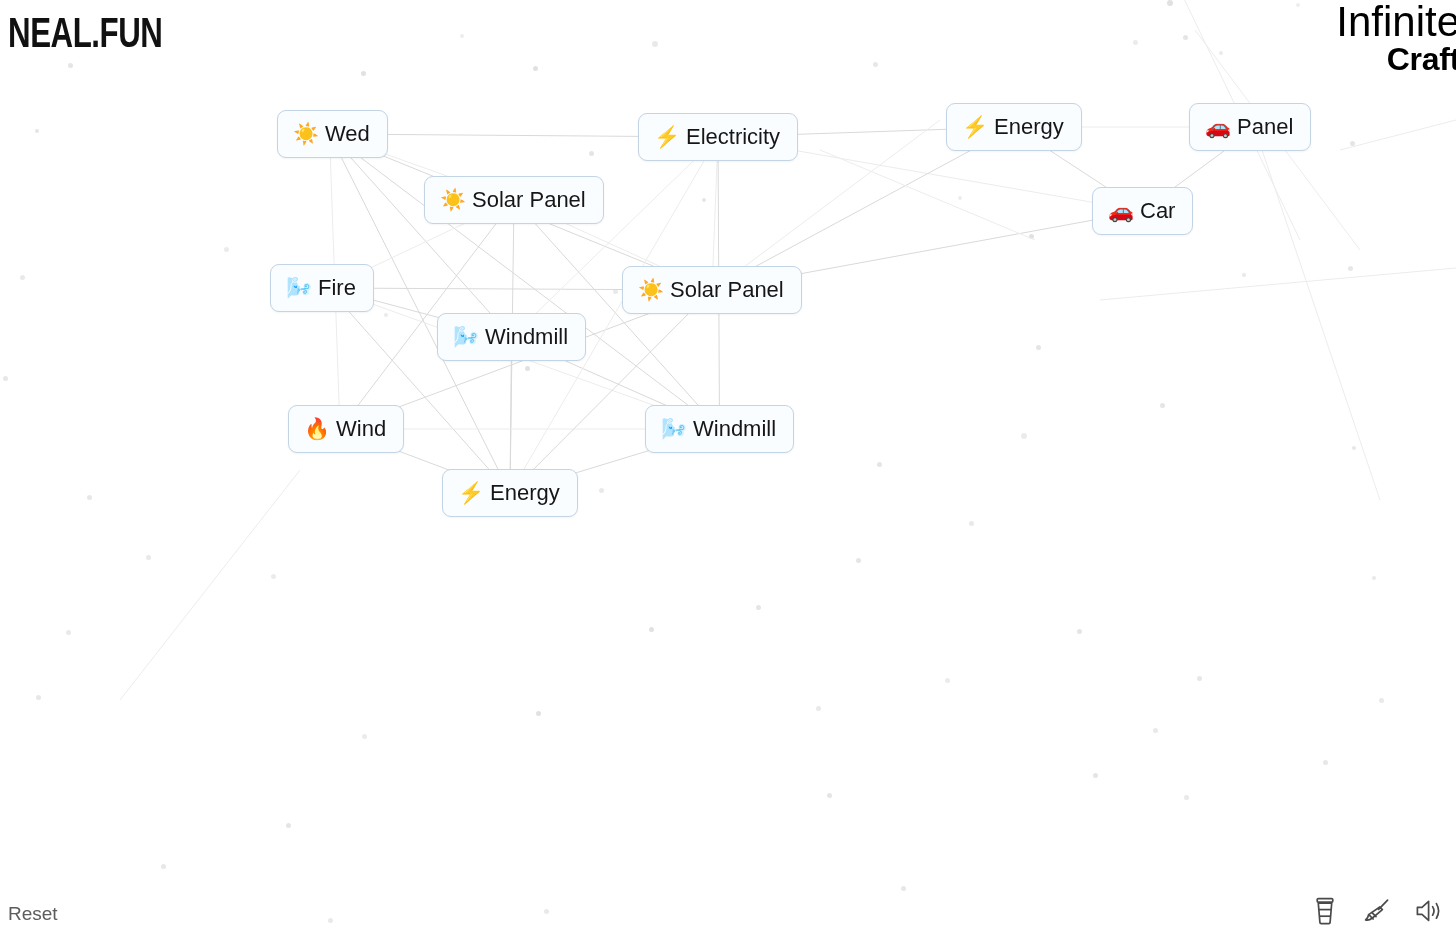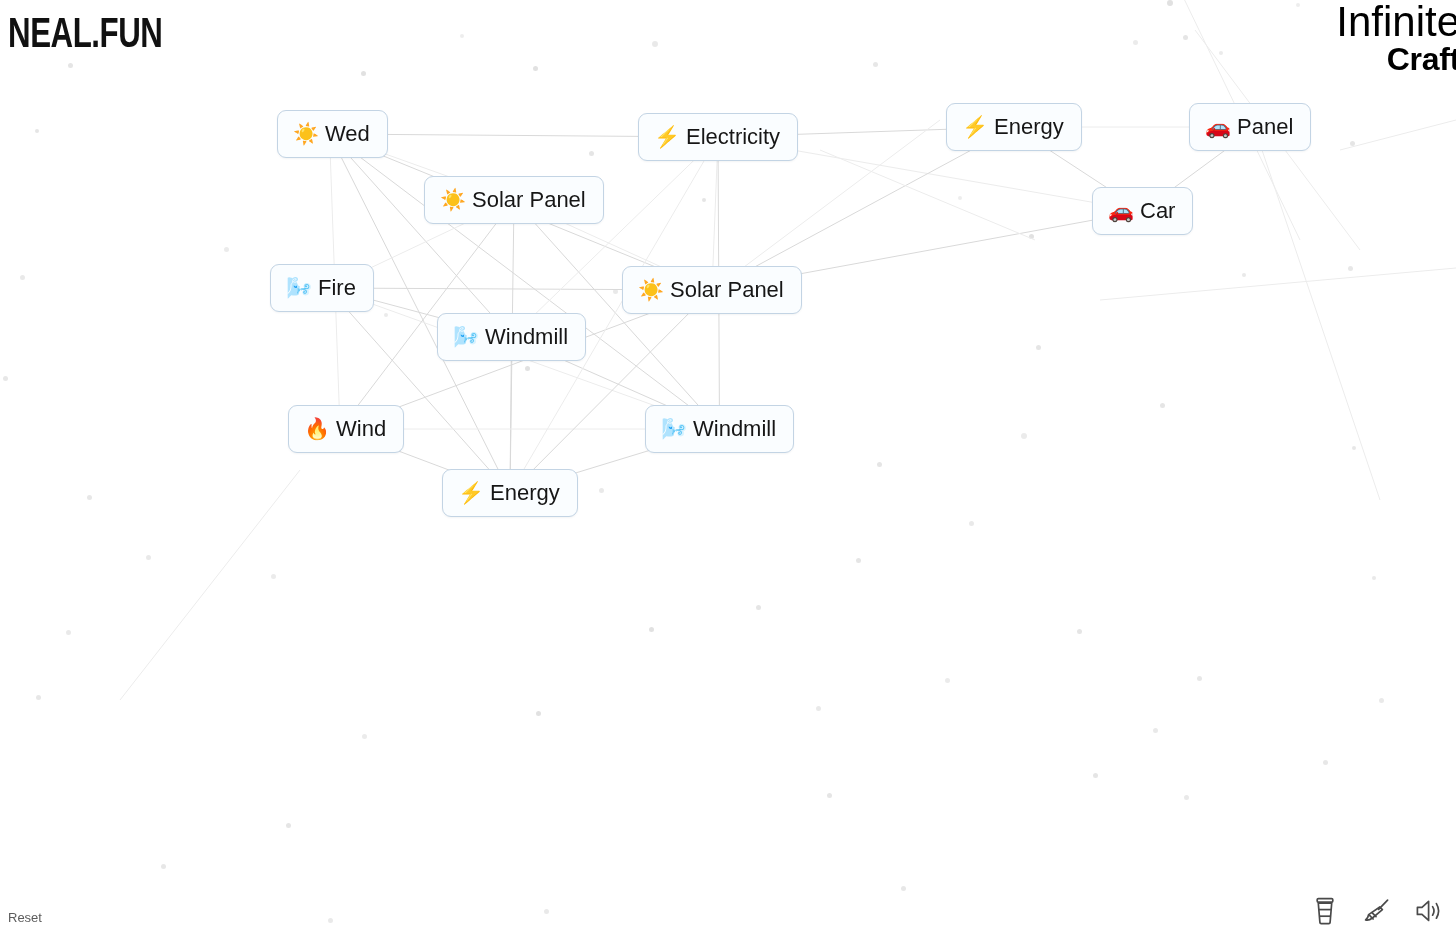--- a/index.html
+++ b/index.html
@@ -124,21 +124,21 @@
     line-height: 1.05;
   }
 
   
   #reset {
     position: absolute;
     left: 8px;
     bottom: 10px;
     z-index: 6;
     font-family: "Liberation Sans", sans-serif;
-    font-size: 13px;
+    font-size: 19px;
     color: #5c5c5c;
     cursor: pointer;
     user-select: none;
   }
 
   
   #tools {
     position: absolute;
     right: 12px;
     bottom: 8px;

